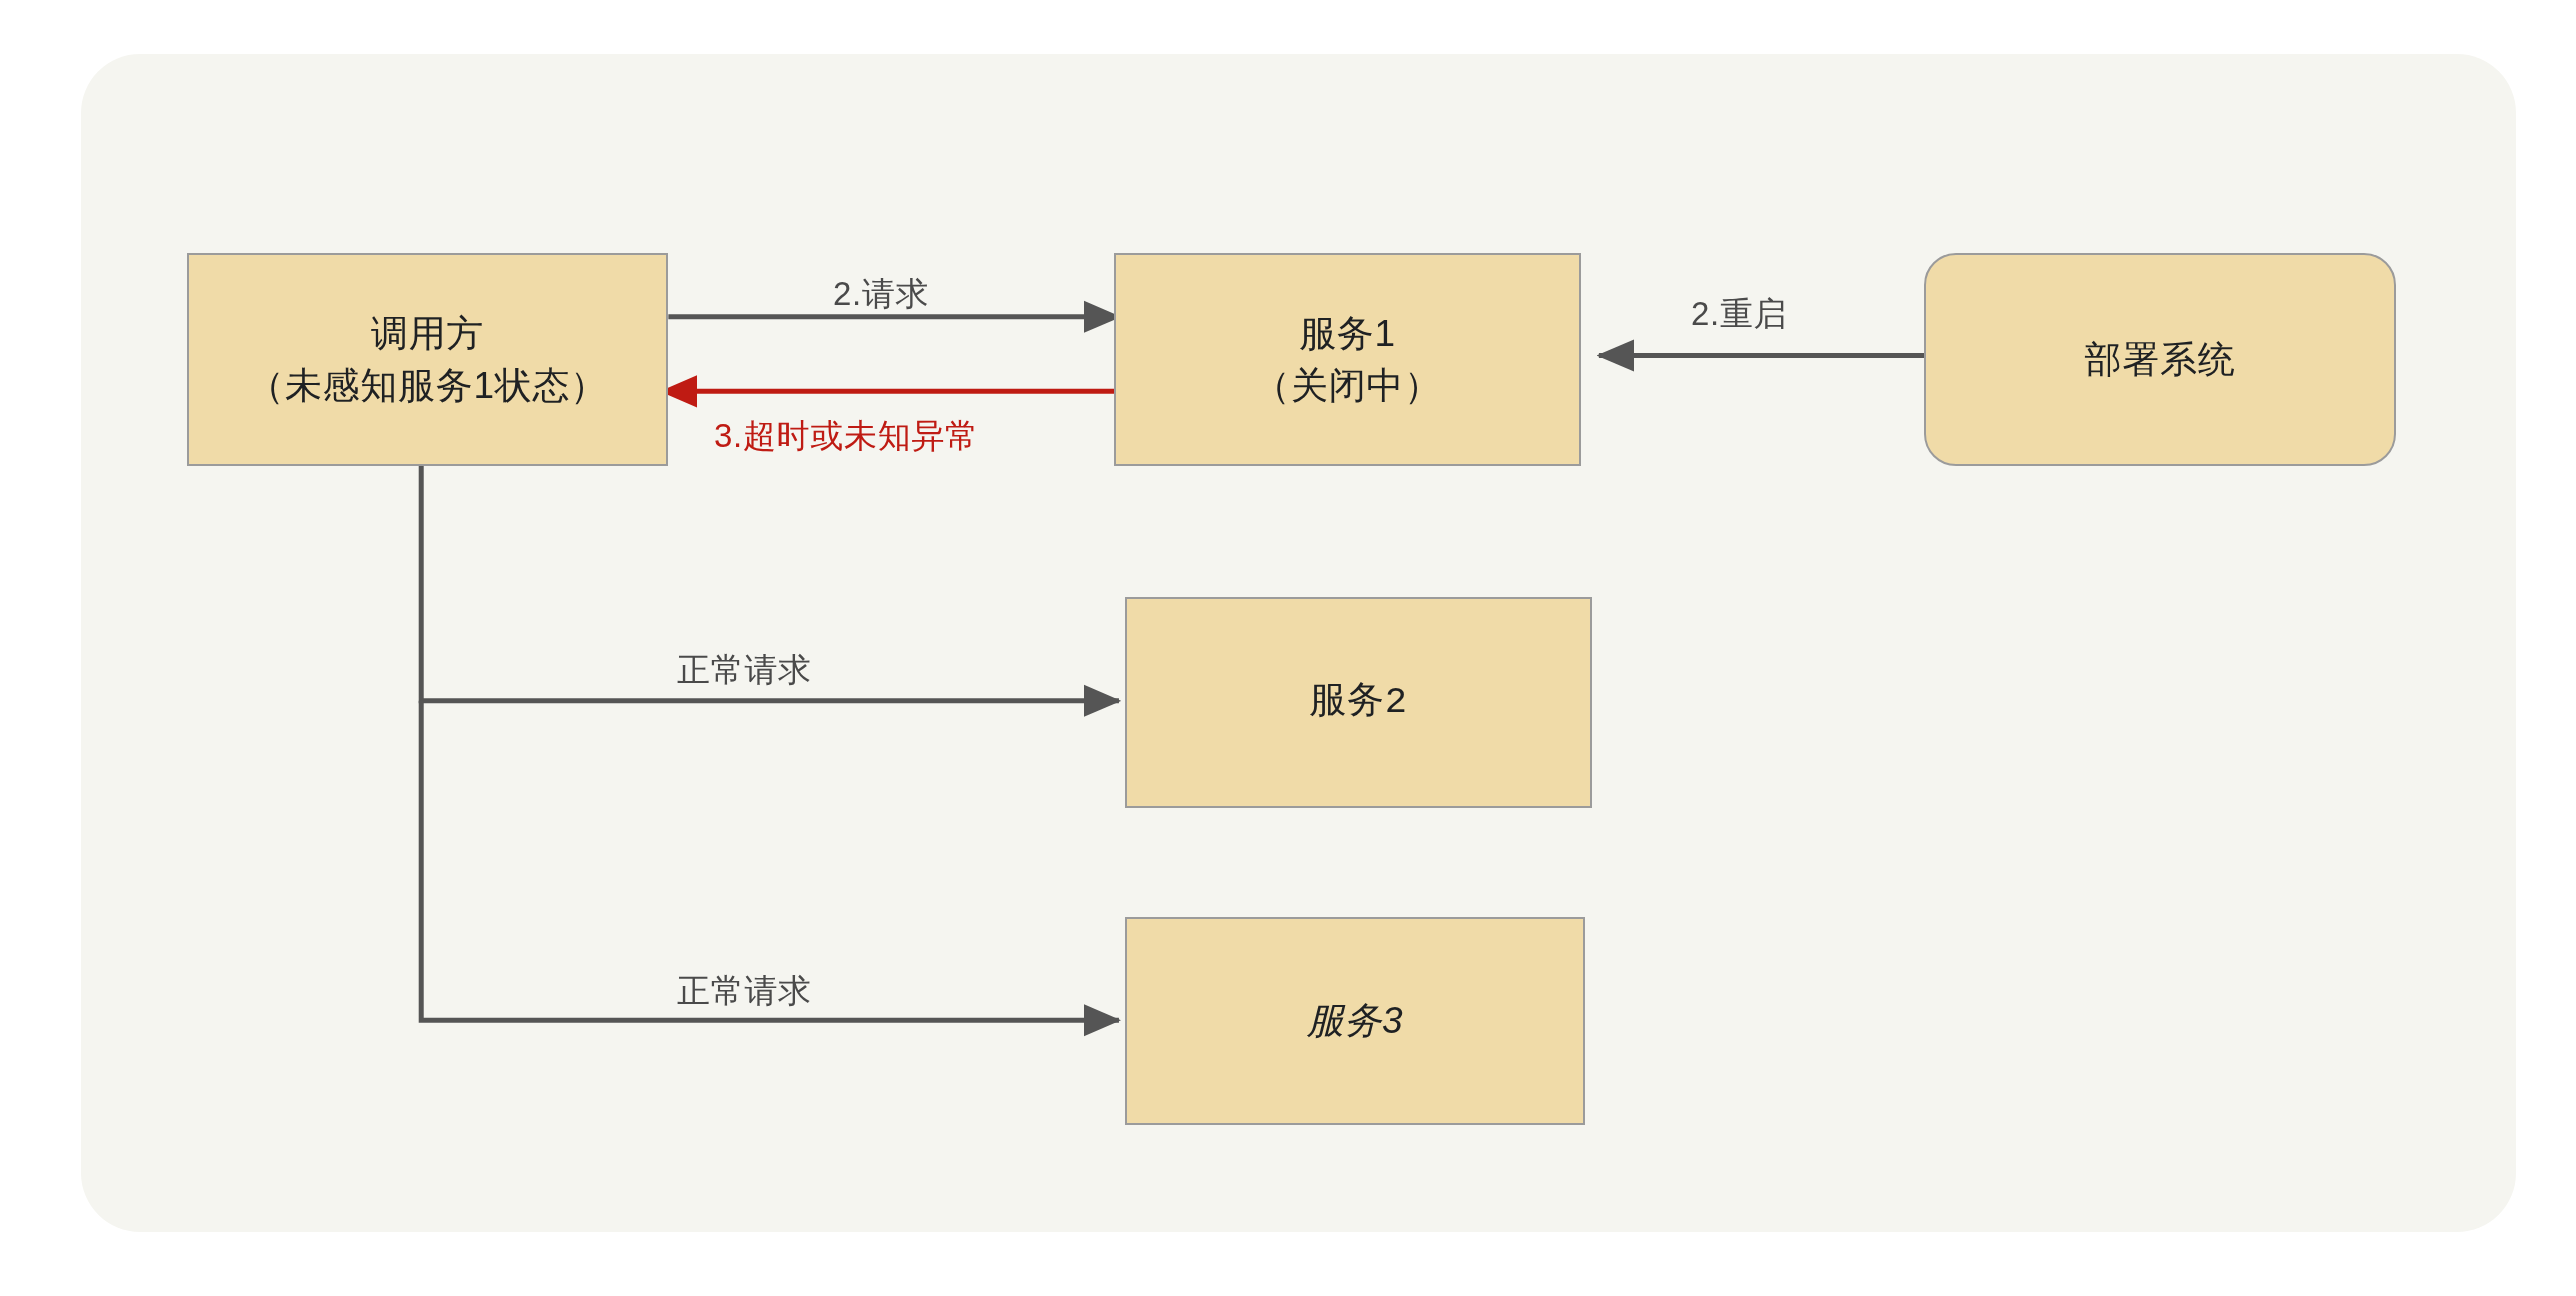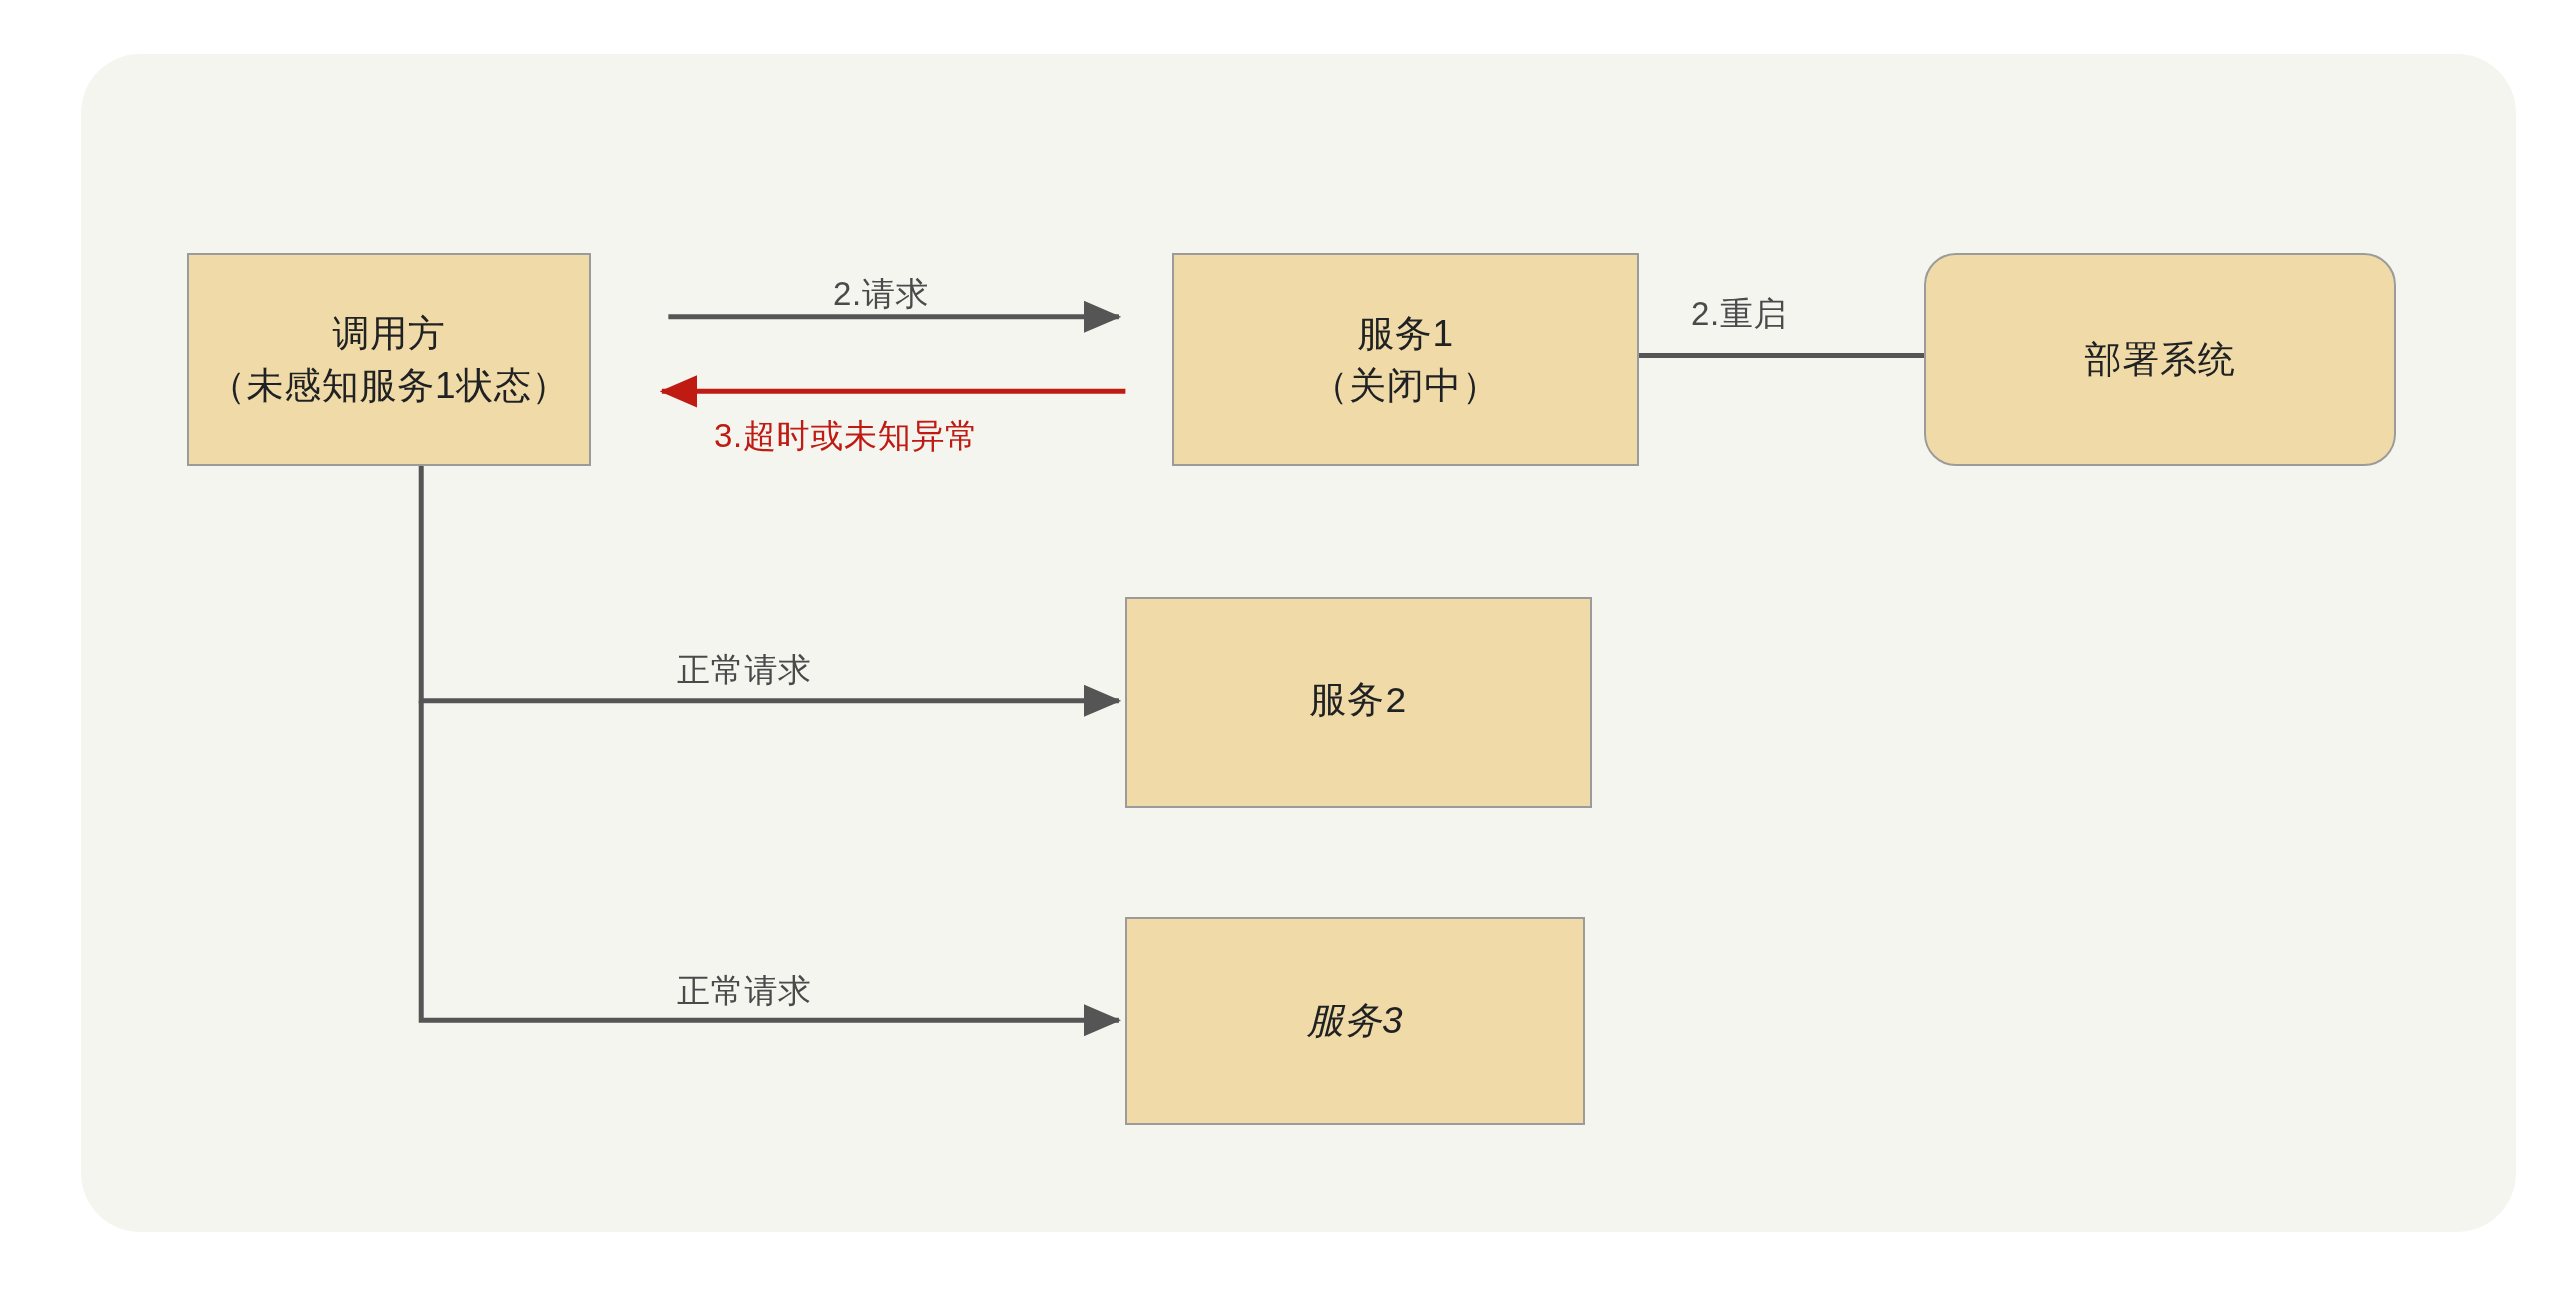--- a/index.html
+++ b/index.html
@@ -45,22 +45,22 @@
     flex-direction: column;
     align-items: center;
     justify-content: center;
     color: #1f2123;
     font-size: 37px;
     line-height: 1.38;
     letter-spacing: 0.7px;
     text-align: center;
   }
   .node .line2 { display: block; }
-  #node-caller   { left: 187px;  top: 253px;  width: 404px; height: 213px; }
-  #node-service1 { left: 1172px; top: 253px;  width: 467px; height: 213px; align-items: center; }
+  #node-caller   { left: 187px;  top: 253px;  width: 481px; height: 213px; }
+  #node-service1 { left: 1114px; top: 253px;  width: 467px; height: 213px; align-items: center; }
   #node-deploy   { left: 1924px; top: 253px;  width: 472px; height: 213px; border-radius: 32px; }
   #node-service2 { left: 1125px; top: 597px;  width: 467px; height: 211px; font-family: Liberation Mono, monospace; }
   #node-service3 { left: 1125px; top: 917px; width: 460px; height: 208px; font-style: italic; }
 
   .edge-label {
     position: absolute;
     font-size: 33px;
     color: #4a4a4a;
     white-space: nowrap;
     letter-spacing: 0.7px;

